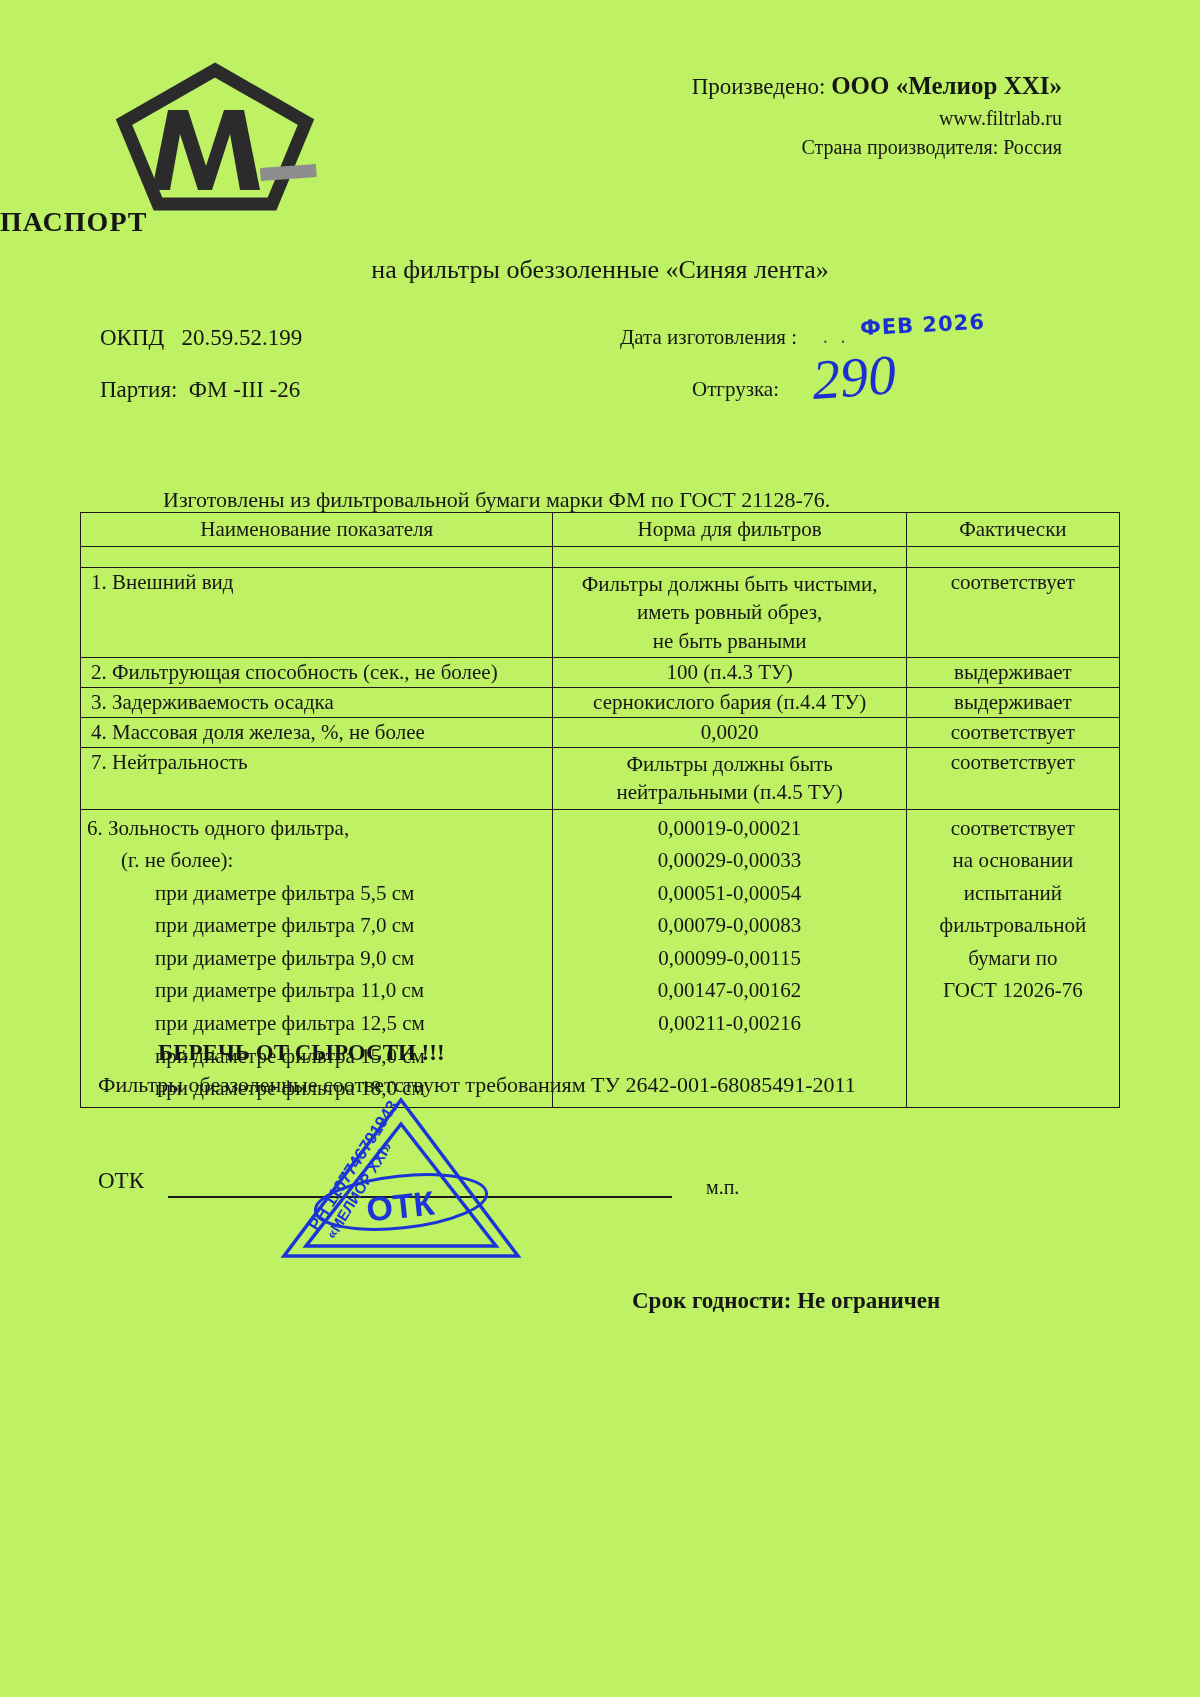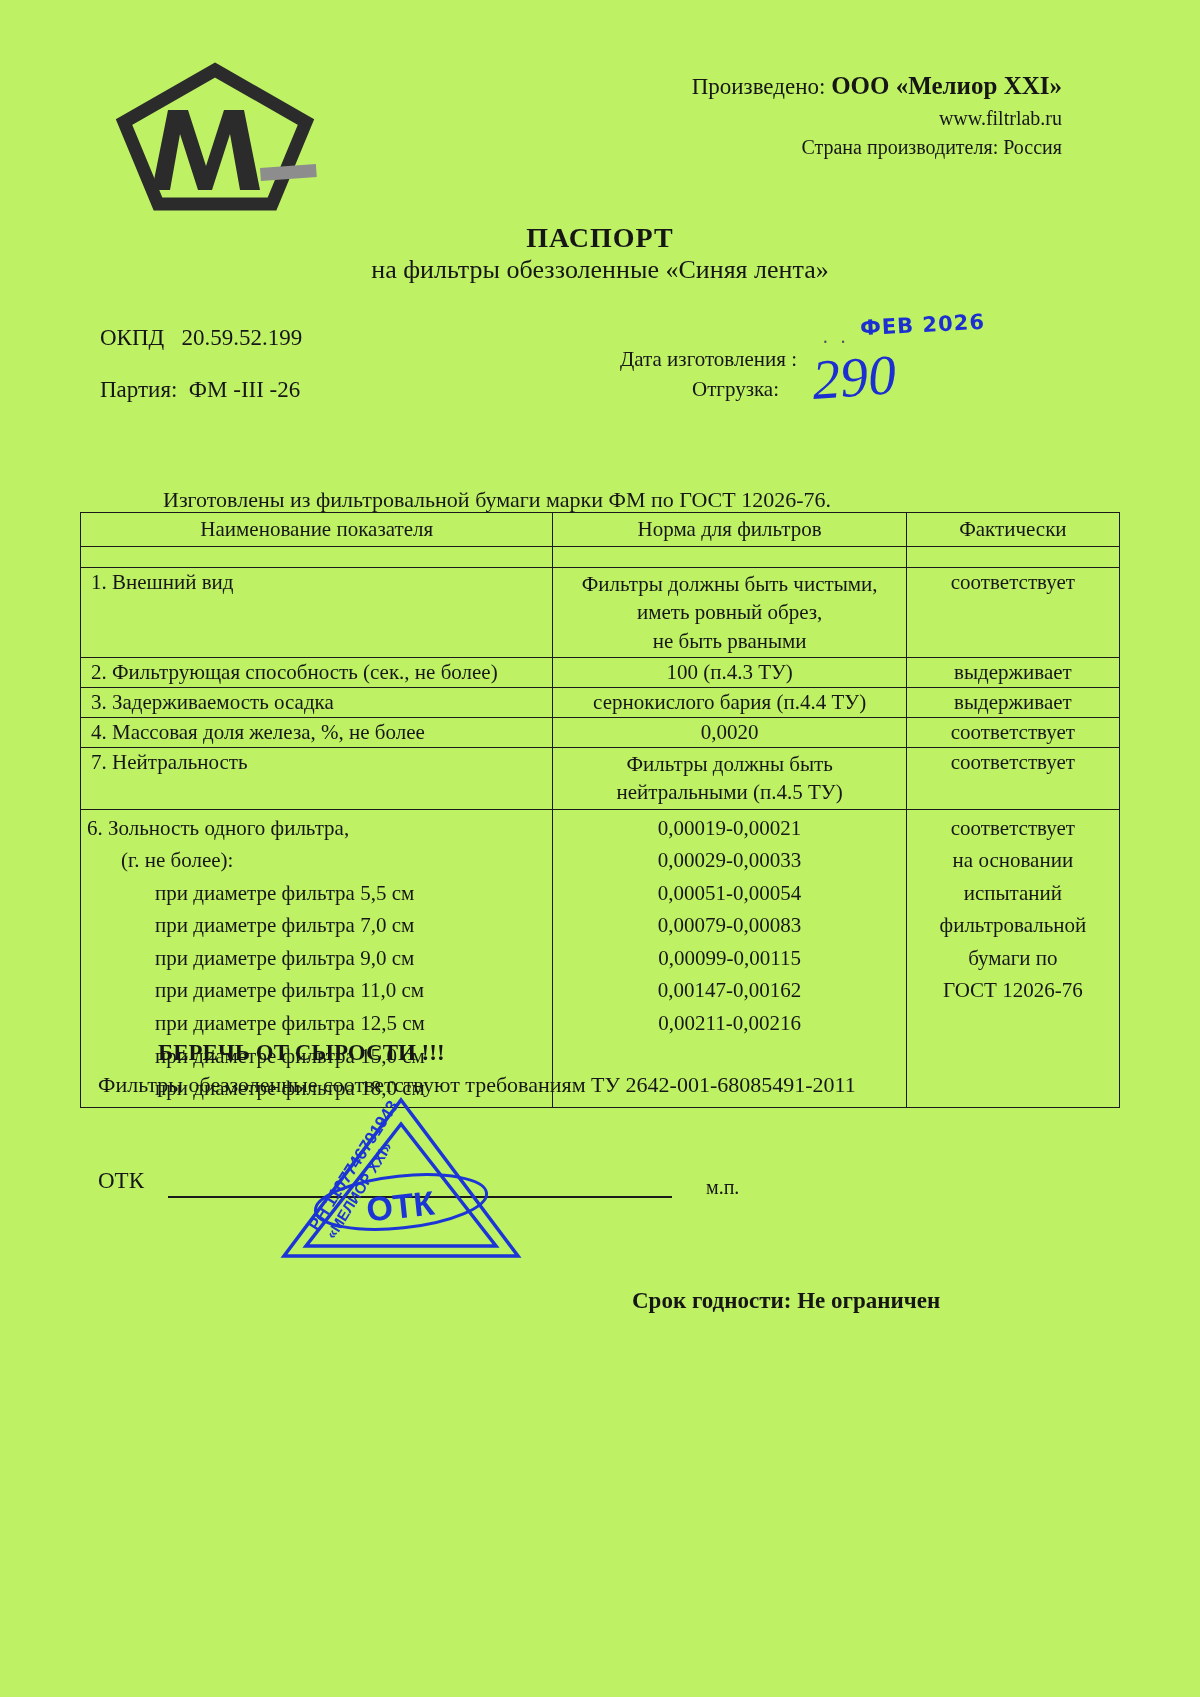--- a/index.html
+++ b/index.html
@@ -47,24 +47,24 @@
     line-height: 1.45;
   }
   .producer-line1 { font-size: 23px; }
   .producer-line1 b { font-size: 25px; }
   .producer-line2 { font-size: 20px; }
   .producer-line3 { font-size: 20px; }
 
   
   .doc-title {
     position: absolute;
-    top: 222px;
+    top: 206px;
     left: 0;
     right: 0;
-    text-align: center;
+    text-align: left;
     font-size: 28px;
     font-weight: bold;
     letter-spacing: 1px;
   }
   .doc-subtitle {
     position: absolute;
     top: 255px;
     left: 0;
     right: 0;
     text-align: center;
@@ -241,34 +241,34 @@
   </div>
 
   <div class="doc-title">ПАСПОРТ</div>
   <div class="doc-subtitle">на фильтры обеззоленные «Синяя лента»</div>
 
   <div class="meta">
 
 
     <div class="meta-row">
       <span class="meta-left">ОКПД   20.59.52.199</span>
-      <span class="meta-right-label" style="left:520px;margin-top:22px;">Дата изготовления :</span>
+      <span class="meta-right-label" style="left:520px;">Дата изготовления :</span>
       <span class="dots">· ·</span>
       <span class="hand hand-date">ФЕВ 2026</span>
     </div>
 
     <div class="meta-row">
       <span class="meta-left">Партия:  ФМ -III -26</span>
       <span class="meta-right-label" style="left:592px;">Отгрузка:</span>
       <span class="hand hand-ship">290</span>
     </div>
 
   </div>
 
-  <div class="table-intro">Изготовлены из фильтровальной бумаги марки ФМ по ГОСТ 12026-76.</div>
+  <div class="table-intro">Изготовлены из фильтровальной бумаги марки ФМ по ГОСТ 21128-76.</div>
 
   <table class="tbl">
     <thead>
       <tr>
         <td class="c-name">Наименование показателя</td>
         <td class="c-norm">Норма   для фильтров</td>
         <td class="c-fact">Фактически</td>
       </tr>
     </thead>
     <tbody>

